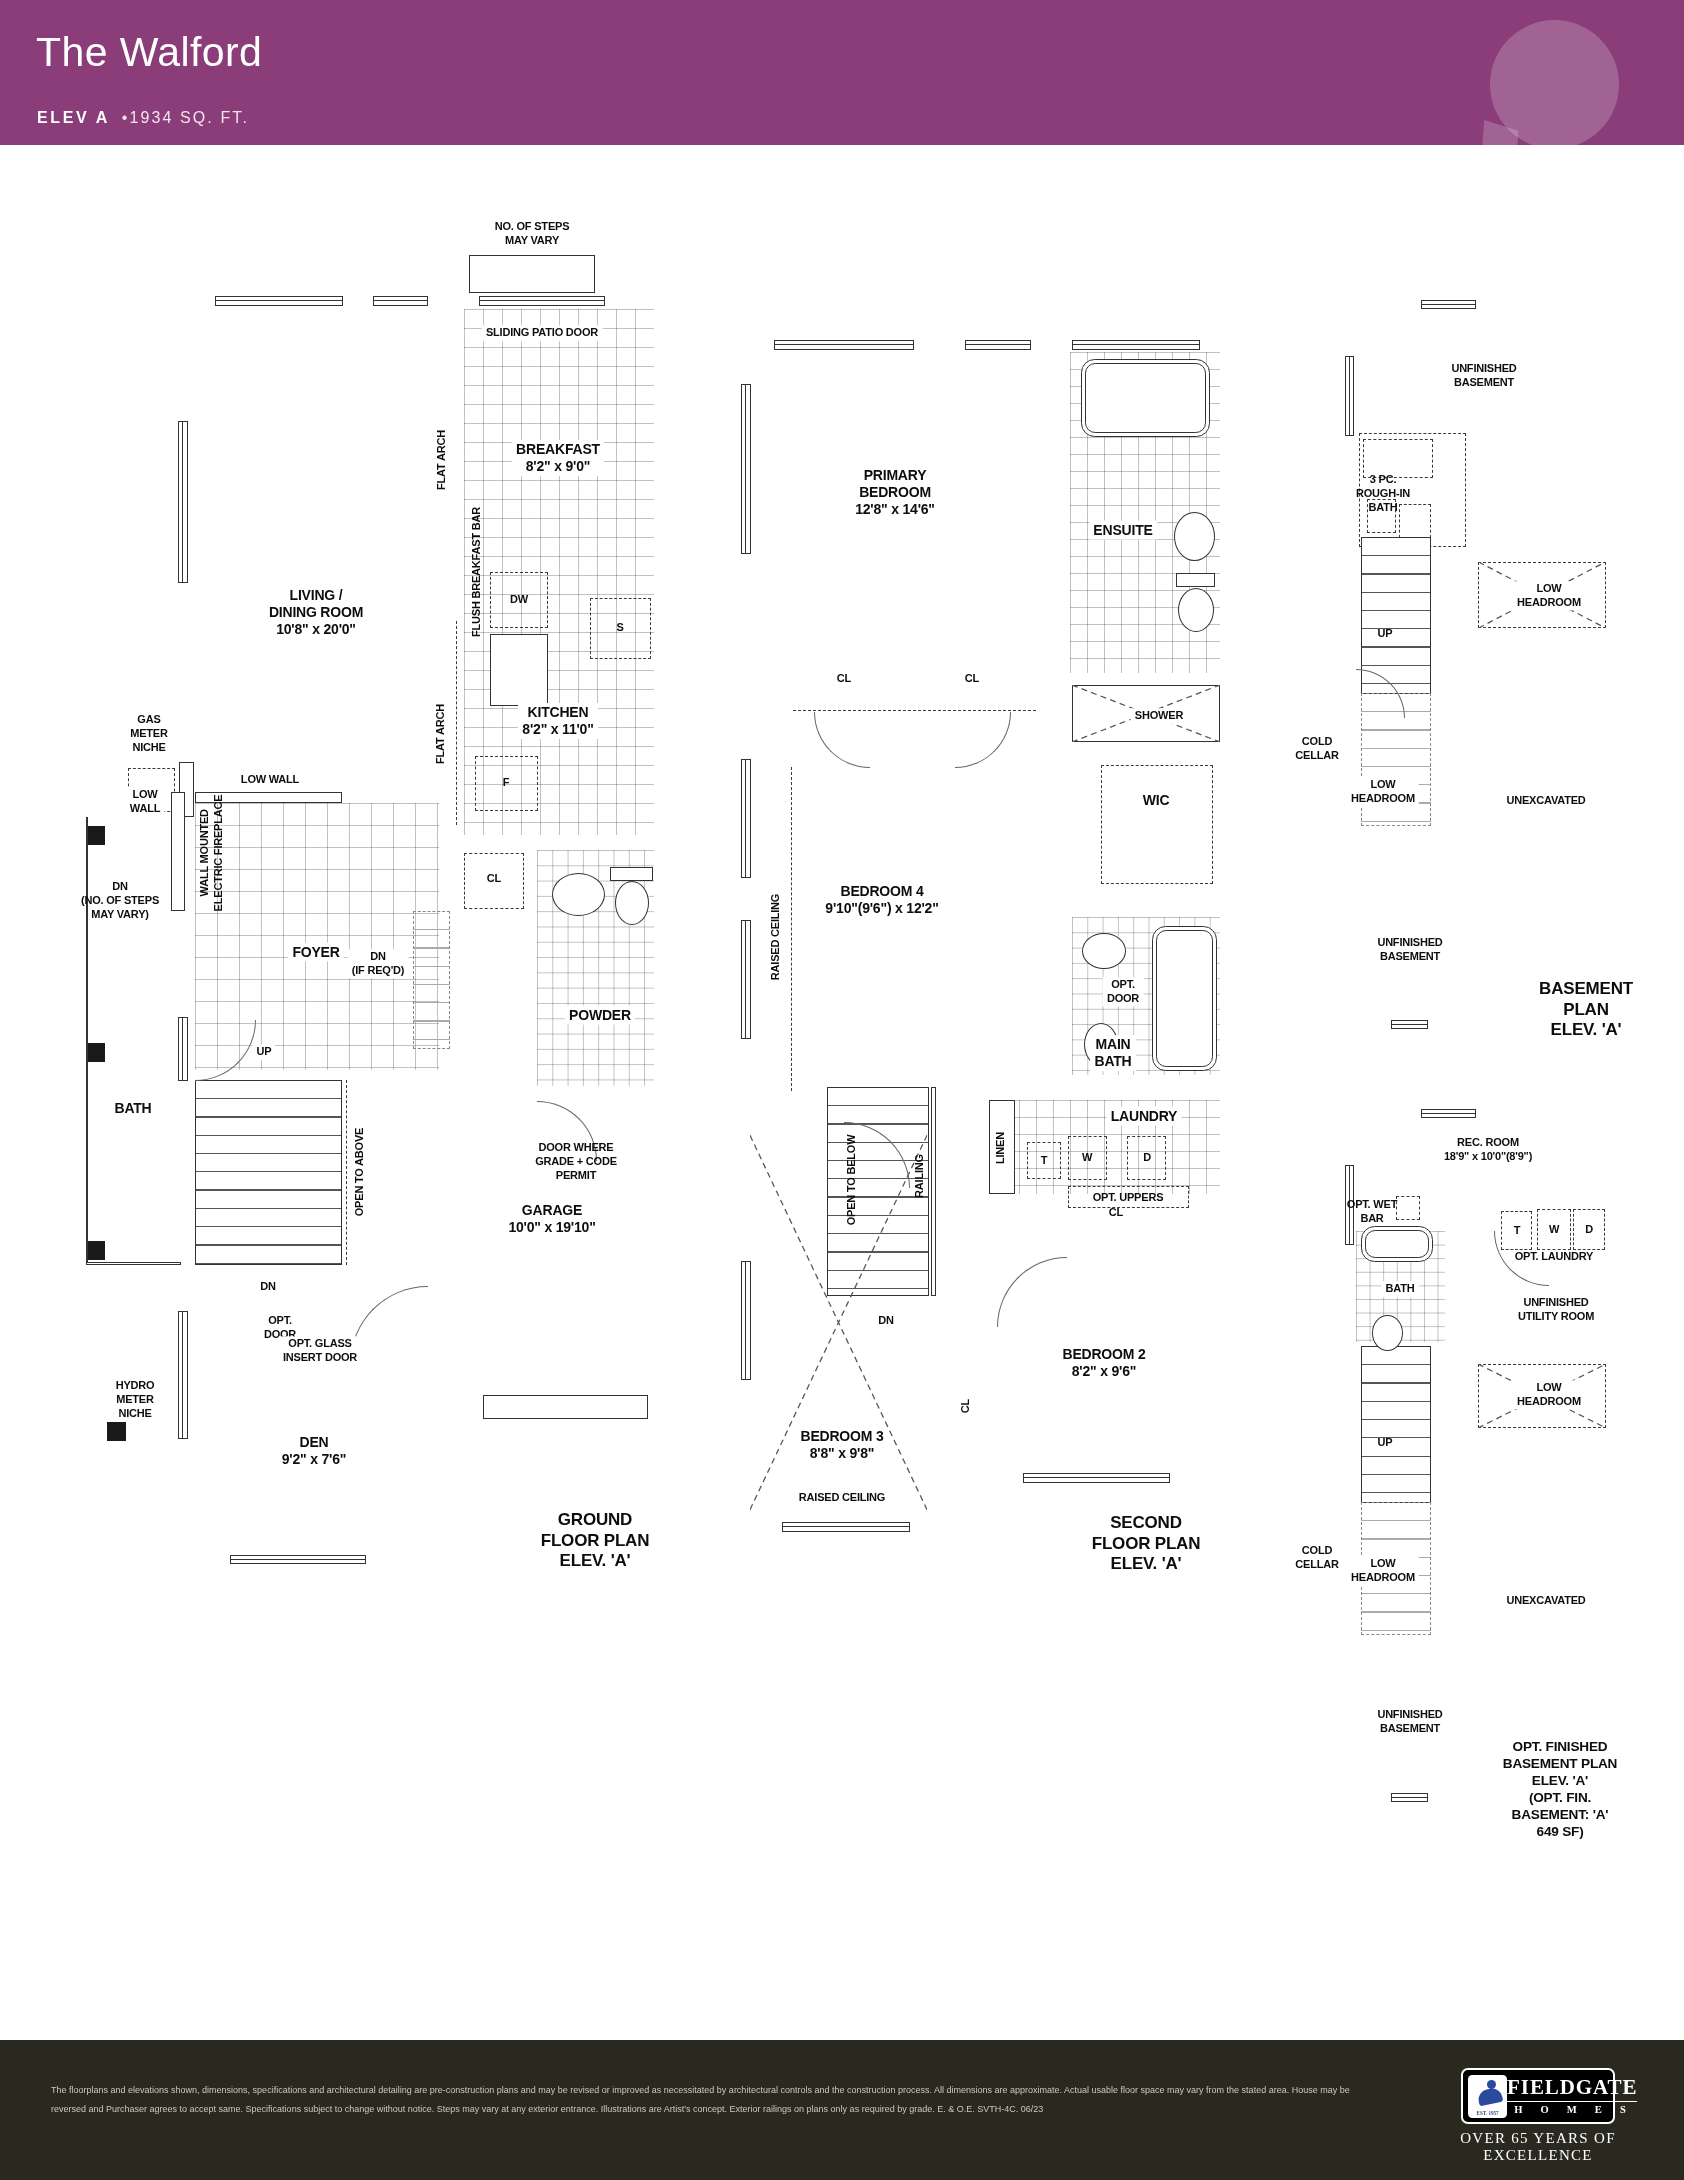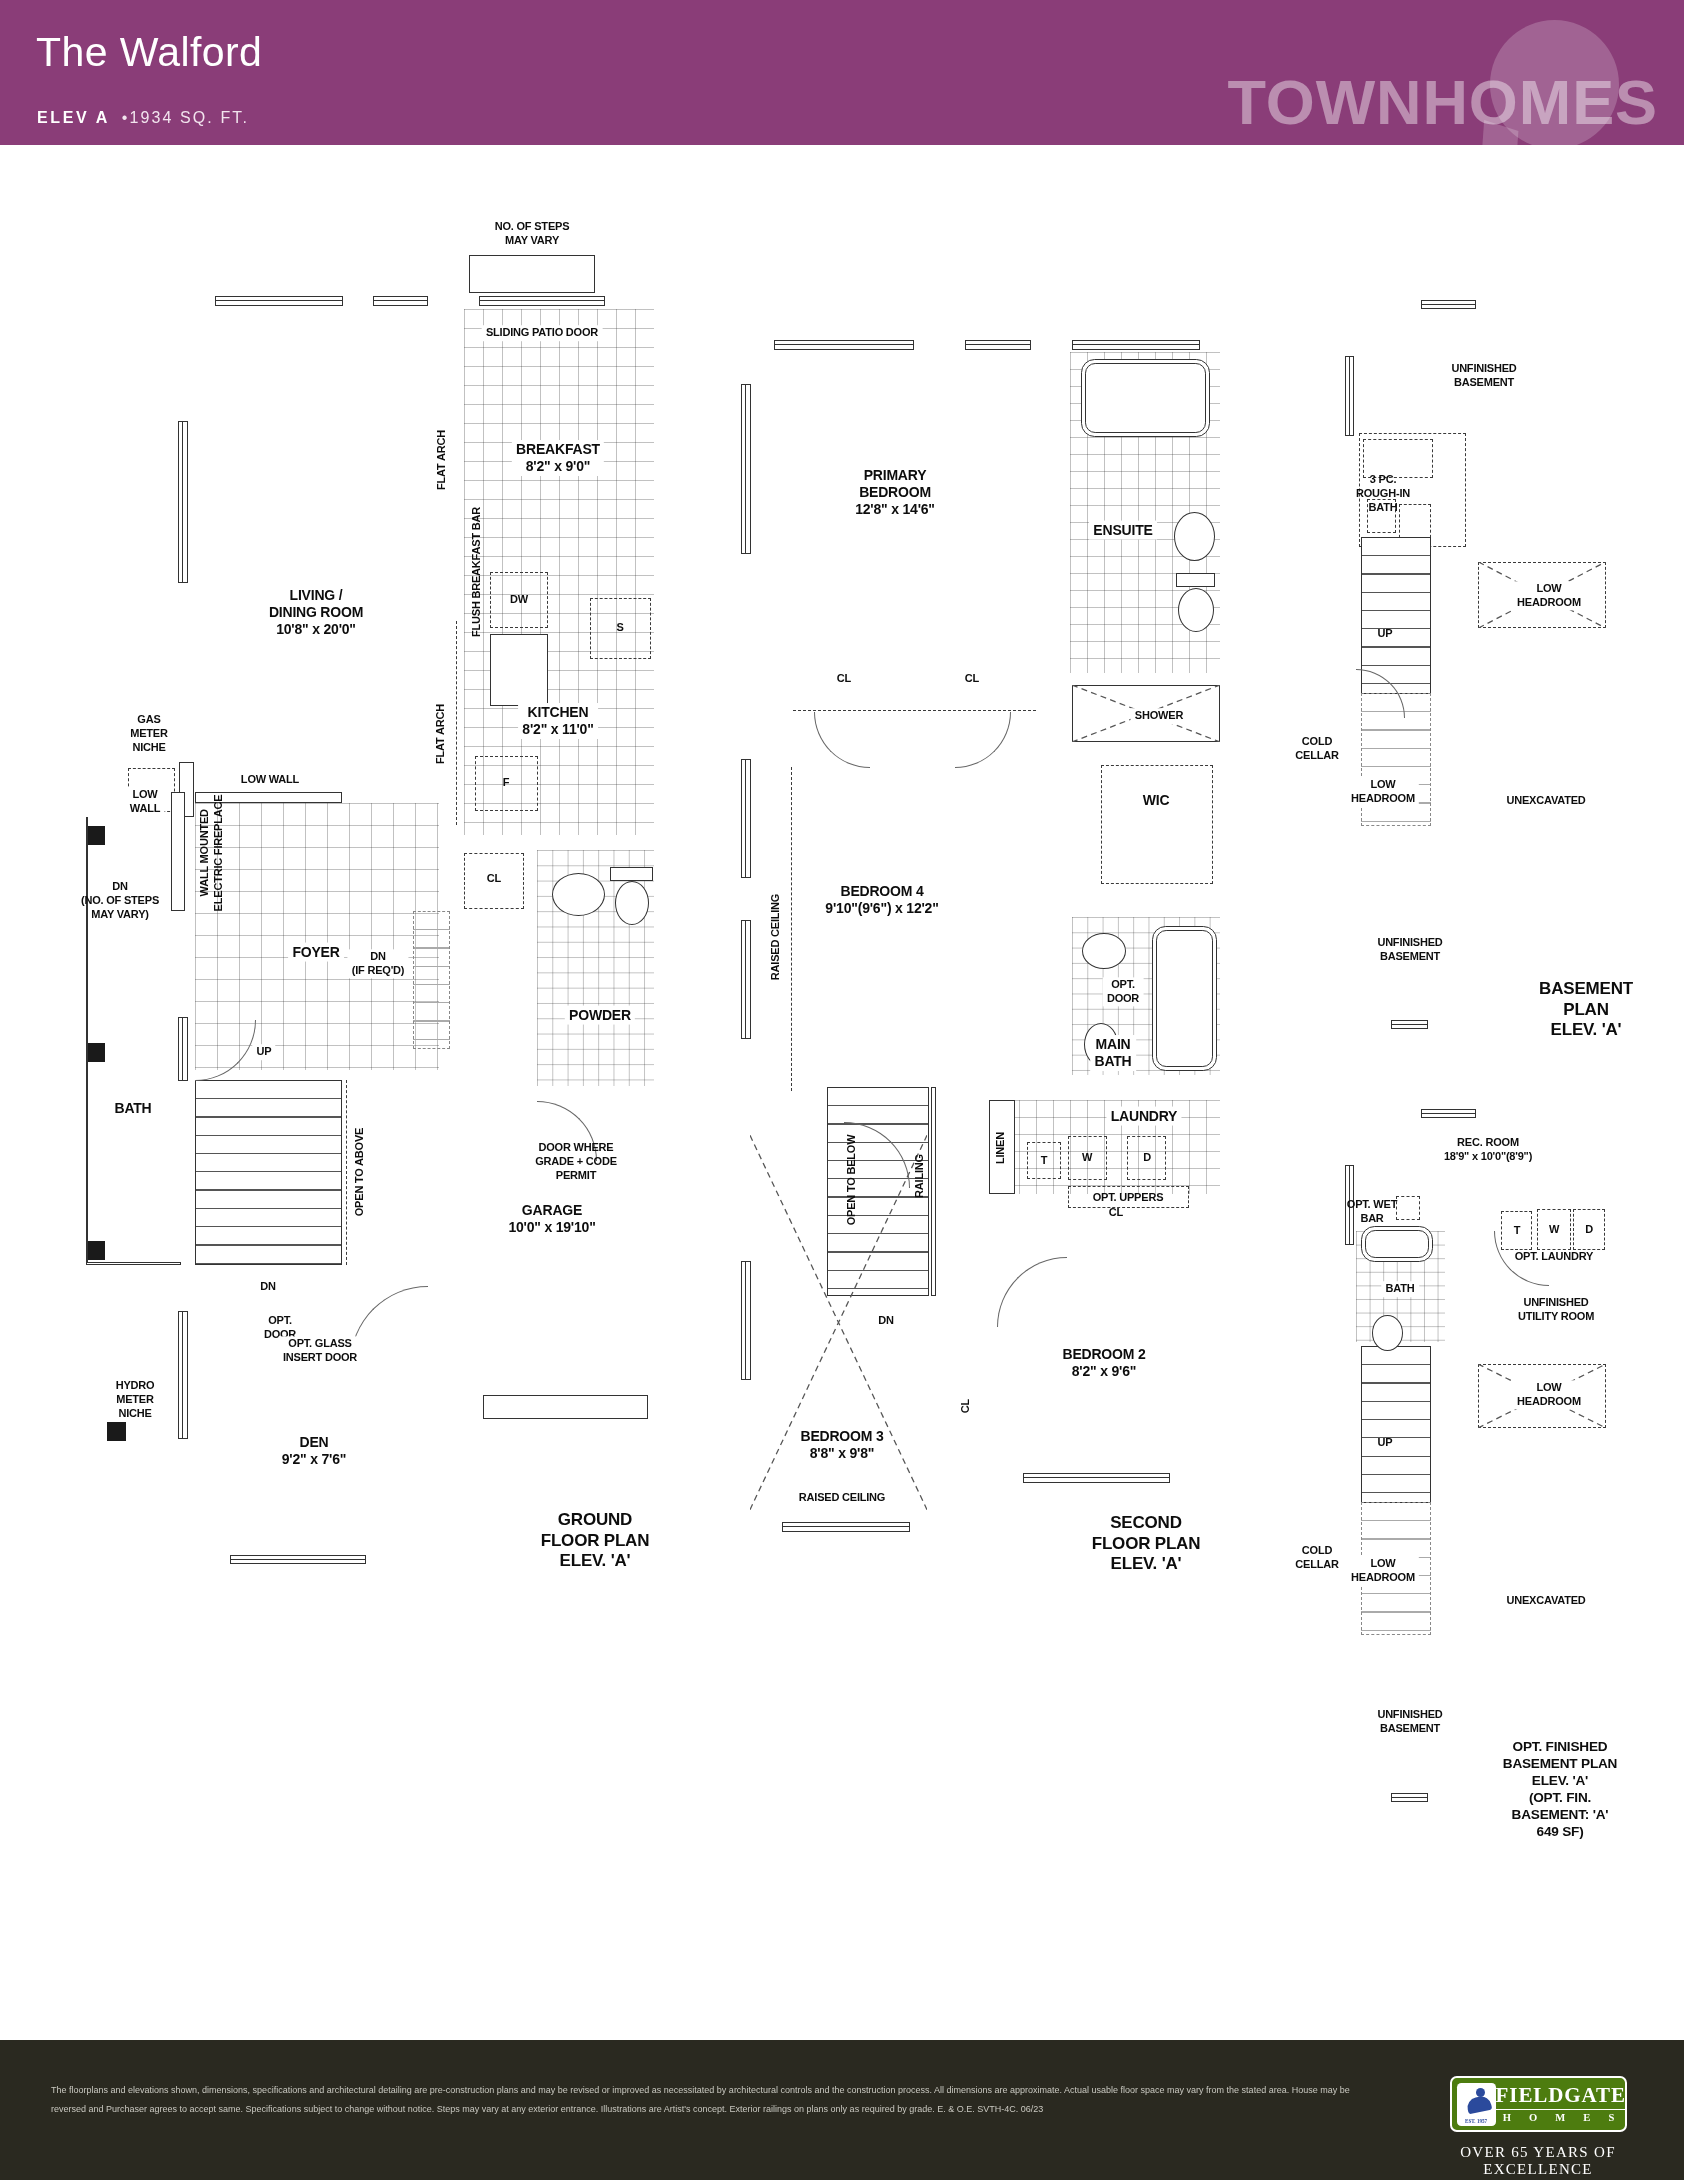--- a/index.html
+++ b/index.html
@@ -13,21 +13,21 @@
   .bubble{position:absolute;right:66px;top:20.4px;width:129px;height:129px;border-radius:50%;
           background:rgba(255,255,255,.20);}
   .bubble-tail{position:absolute;right:167px;top:126px;width:36px;height:36px;background:rgba(255,255,255,.20);
           transform:rotate(18deg) skew(14deg);}
   .brand{position:absolute;right:27px;top:66px;font-size:63px;font-weight:600;color:rgba(255,255,255,.42);
           letter-spacing:0.9px;}
   
   .ftr{position:absolute;left:0;top:2040px;width:1685px;height:141px;background:#2a2920;}
   .ftr-txt{position:absolute;left:51px;top:41px;width:1329px;font-size:9px;line-height:2.1;color:#c9c8c0;}
   .fg-wrap{position:absolute;right:49px;top:24px;width:196px;text-align:center;}
-  .fg-box{display:flex;align-items:center;width:177px;height:56px;margin:12px auto;background:#4d7c0f;
+  .fg-box{display:flex;align-items:center;width:154px;height:56px;margin:4px auto;background:#000000;
           border:2.1px solid #ffffff;border-radius:6.8px;box-sizing:border-box;padding:3.4px 6.8px 3.4px 5.1px;}
   .fg-crest{width:39px;height:43px;background:#ffffff;border-radius:4.3px;position:relative;flex:0 0 auto;}
   .fg-crest .head{position:absolute;left:19px;top:5.1px;width:9.4px;height:9.4px;border-radius:50%;background:#2b4a9c;}
   .fg-crest .body{position:absolute;left:10.2px;top:14.5px;width:24px;height:15.3px;border-radius:10.2px 10.2px 2.6px 2.6px;
           background:#2b4a9c;transform:rotate(-12deg);}
   .fg-crest .est{position:absolute;left:0;bottom:1.7px;width:100%;font-size:5.1px;font-weight:700;color:#2b4a9c;
           font-family:"Liberation Serif",serif;}
   .fg-text{flex:1;color:#fff;font-family:"Liberation Serif",serif;}
   .fg-name{font-size:21px;font-weight:700;letter-spacing:0.9px;line-height:1;}
   .fg-homes{font-size:10.6px;font-weight:700;letter-spacing:7.7px;border-top:1.3px solid #fff;margin-top:2.6px;
@@ -67,21 +67,20 @@
   .p-x{position:absolute;z-index:1;}
 </style>
 </head>
 <body>
 
 <div class="page">
 
   <div class="hdr">
     <div class="bubble"></div>
     <div class="bubble-tail"></div>
-    <div class="brand">TOWNHOMES</div>
     <div class="hdr-title">The Walford</div>
     <div class="hdr-sub">
       <b>ELEV A</b><span>•1934 SQ. FT.</span>
     </div>
   </div>
 
   <div class="plan" style="left:60px;top:204px;width:647px;height:1380px;">
     <div class="lbl sm" style="left:472px;top:30px">NO. OF STEPS
 MAY VARY</div>
     <div class="lbl sm bgw" style="left:482px;top:129px">SLIDING PATIO DOOR</div>

